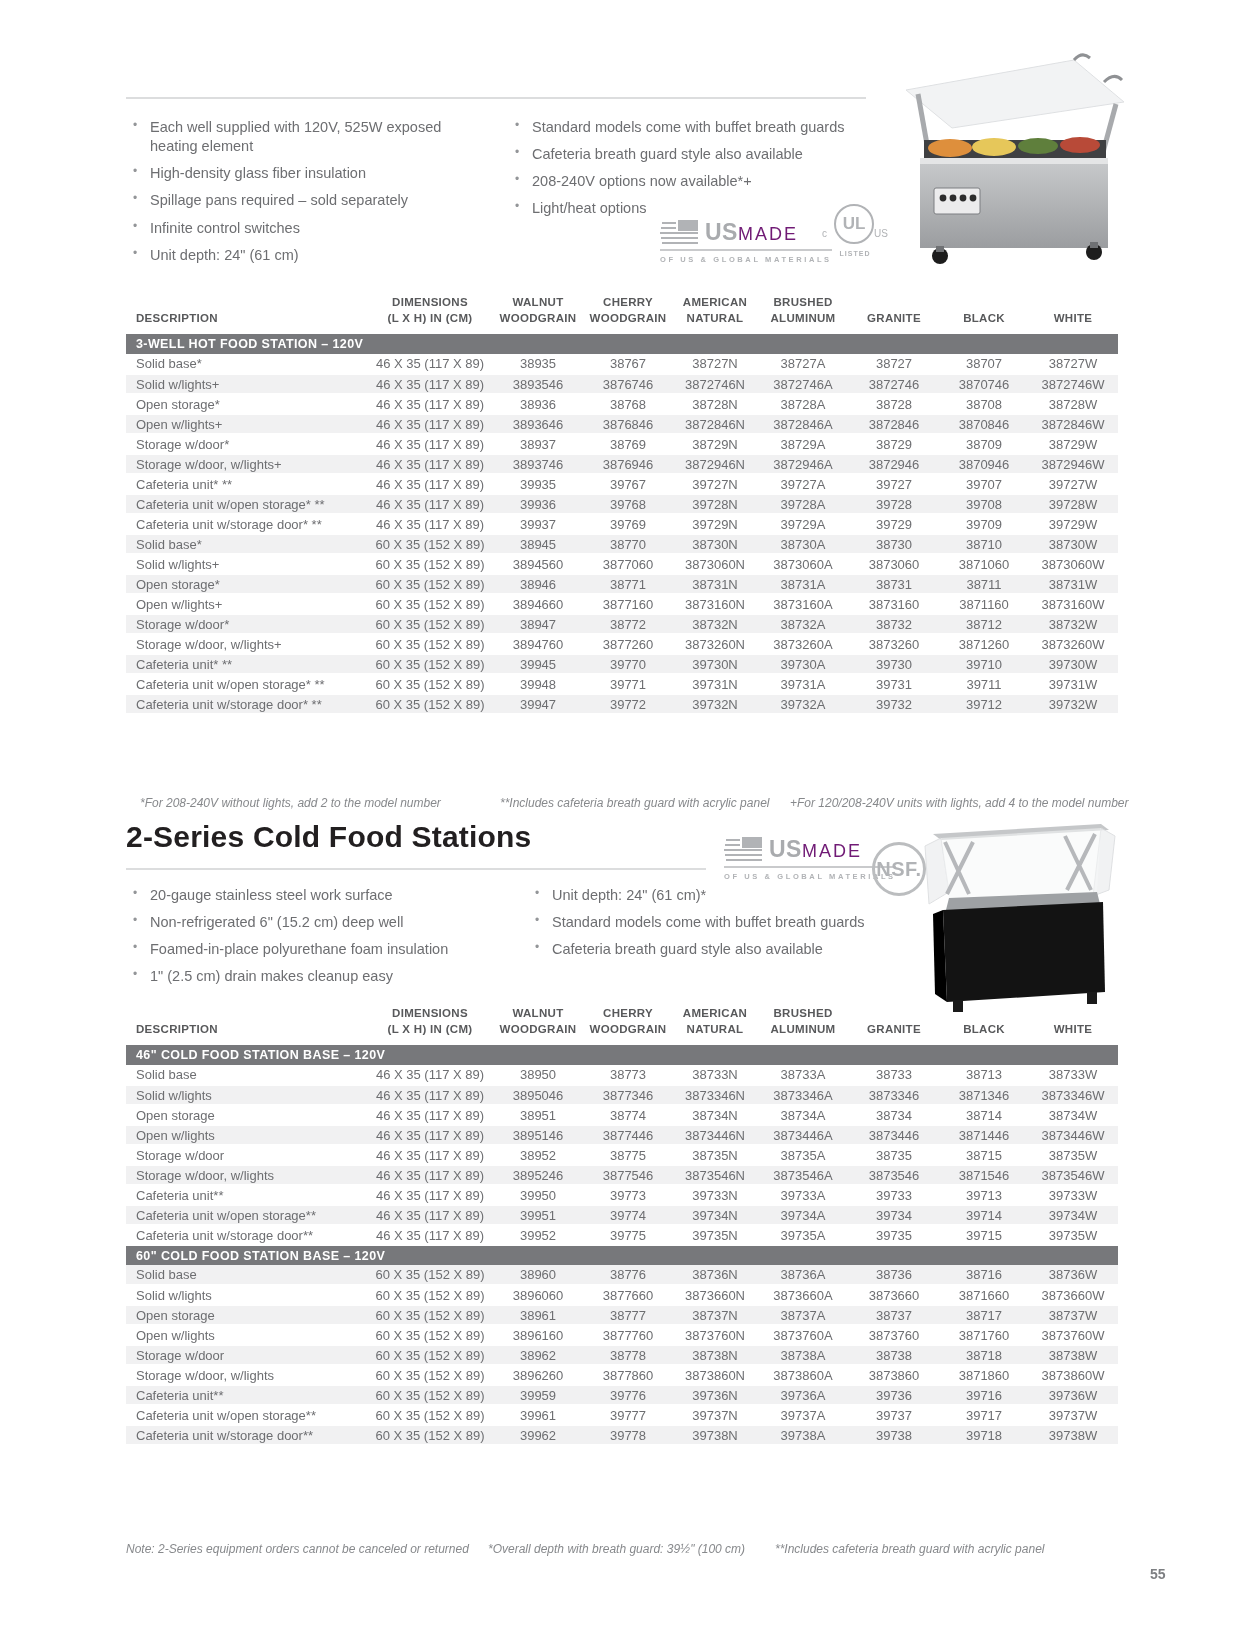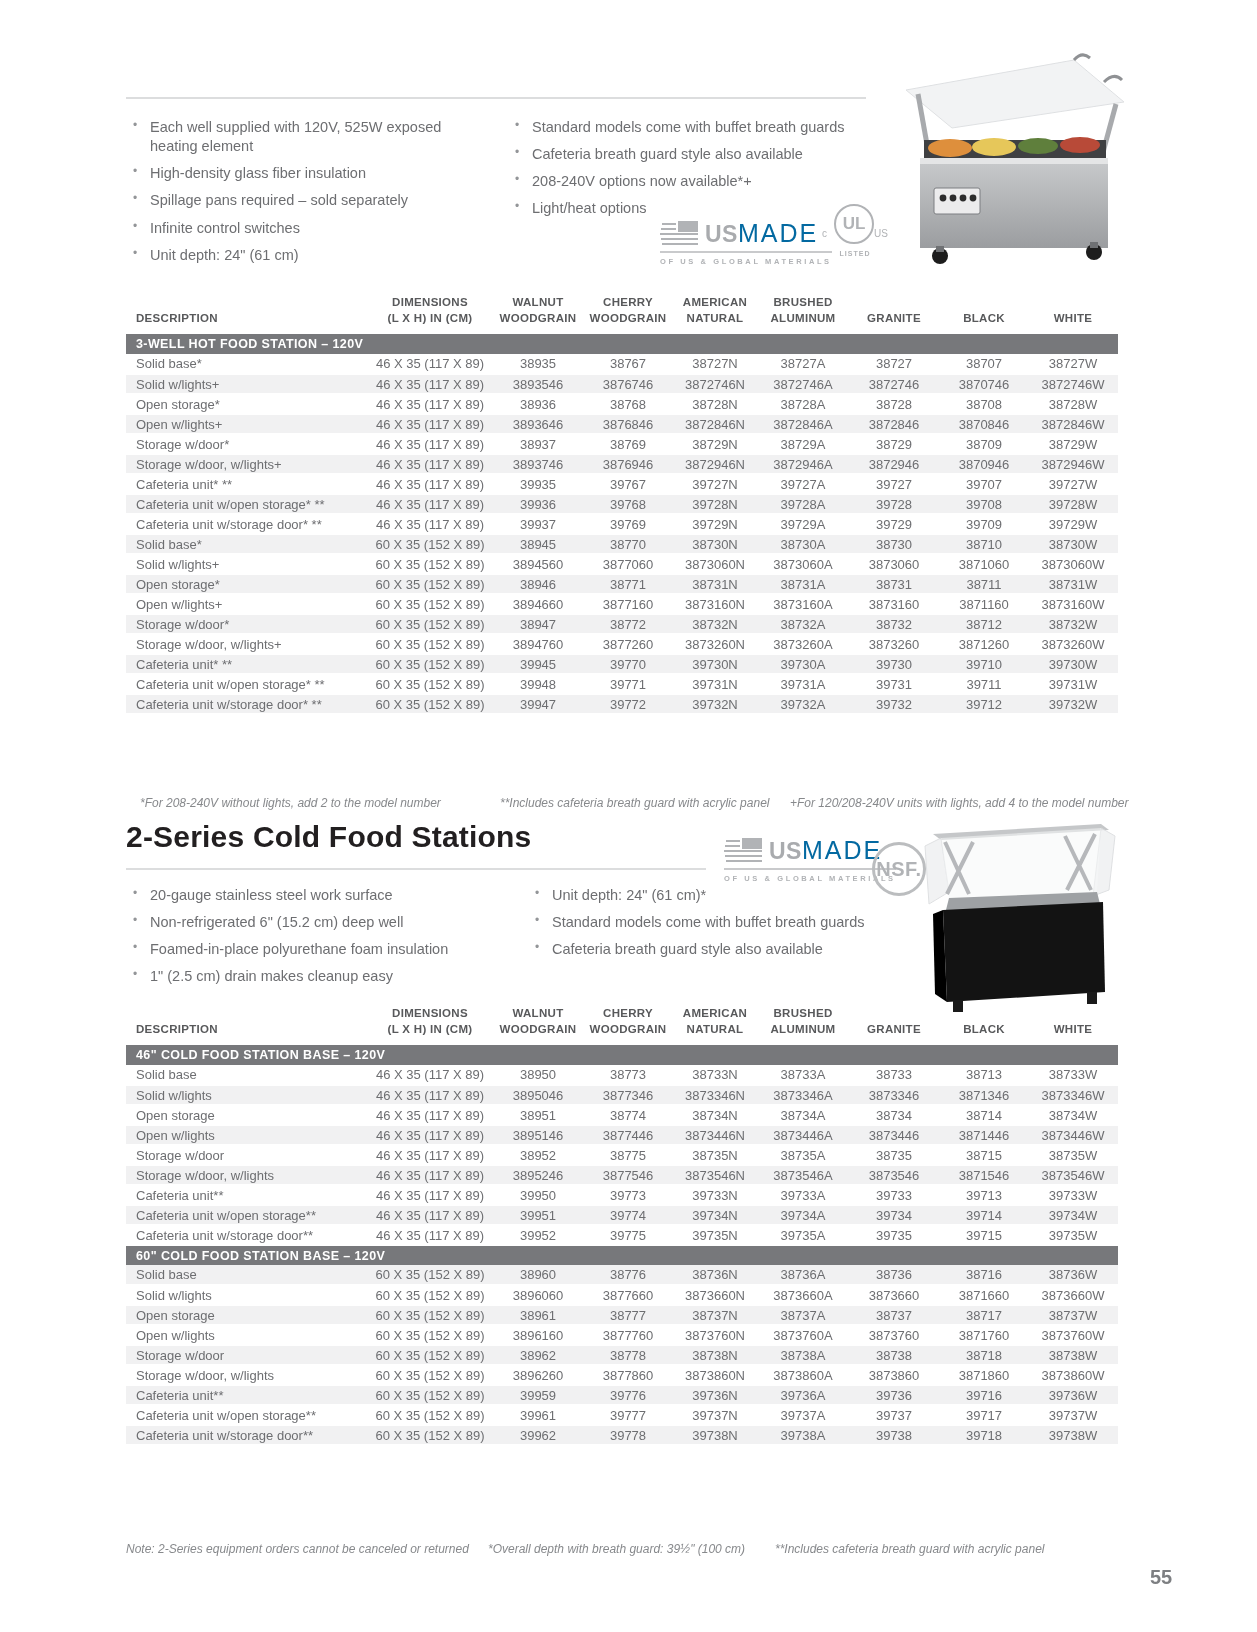--- a/index.html
+++ b/index.html
@@ -42,21 +42,21 @@
     text-align: left; padding-left: 10px; letter-spacing: .4px; height: 20px;
     border-bottom: 0;
   }
   .footnotes { position: absolute; width: 1010px; height: 20px; font-size: 12px; font-style: italic; color: #87898c; }
   .footnotes span { position: absolute; top: 0; white-space: nowrap; }
 
   
   .usmade { position: absolute; }
   .usmade-top { display: flex; align-items: center; gap: 7px; border-bottom: 2px solid #c9cacc; padding-bottom: 3px; }
   .usmade-us { font-weight: bold; font-size: 23px; color: #a9abae; letter-spacing: .5px; }
-  .usmade-made { font-size: 25px; color: #0369a1; letter-spacing: 2px; }
+  .usmade-made { font-size: 18px; color: #701a75; letter-spacing: 2px; }
   .usmade-tag { font-size: 7.5px; letter-spacing: 2.6px; color: #b1b3b6; margin-top: 4px; font-weight: bold; }
 
   
   .ul-badge { position: absolute; width: 66px; height: 56px; color: #b1b3b6; }
   .ul-circle {
     position: absolute; left: 12px; top: 0; width: 40px; height: 40px;
     border: 2.5px solid #b1b3b6; border-radius: 50%;
     display: flex; align-items: center; justify-content: center;
     font-weight: bold; font-size: 17px;
   }
@@ -65,21 +65,21 @@
   .ul-listed { position: absolute; left: 0; right: 0; top: 46px; text-align: center; font-size: 7px; letter-spacing: 1px; font-weight: bold; }
 
   
   .nsf-badge {
     position: absolute; width: 54px; height: 54px; border: 3px solid #bbbdbf; border-radius: 50%;
     display: flex; align-items: center; justify-content: center;
     font-weight: bold; font-size: 20px; color: #b1b3b6; letter-spacing: .5px;
   }
 
   .photo { position: absolute; }
-  .page-num { position: absolute; font-size: 20px; font-weight: bold; color: #7d7f82; }
+  .page-num { position: absolute; font-size: 14px; font-weight: bold; color: #7d7f82; }
 </style>
 </head>
 <body>
 
 <div class="page">
 
   <div class="rule" style="left:126px; top:97px; width:740px;"></div>
 
   <ul class="bullets" style="left:128px; top:118px; width:330px;">
       <li>Each well supplied with 120V, 525W exposed heating element</li>

